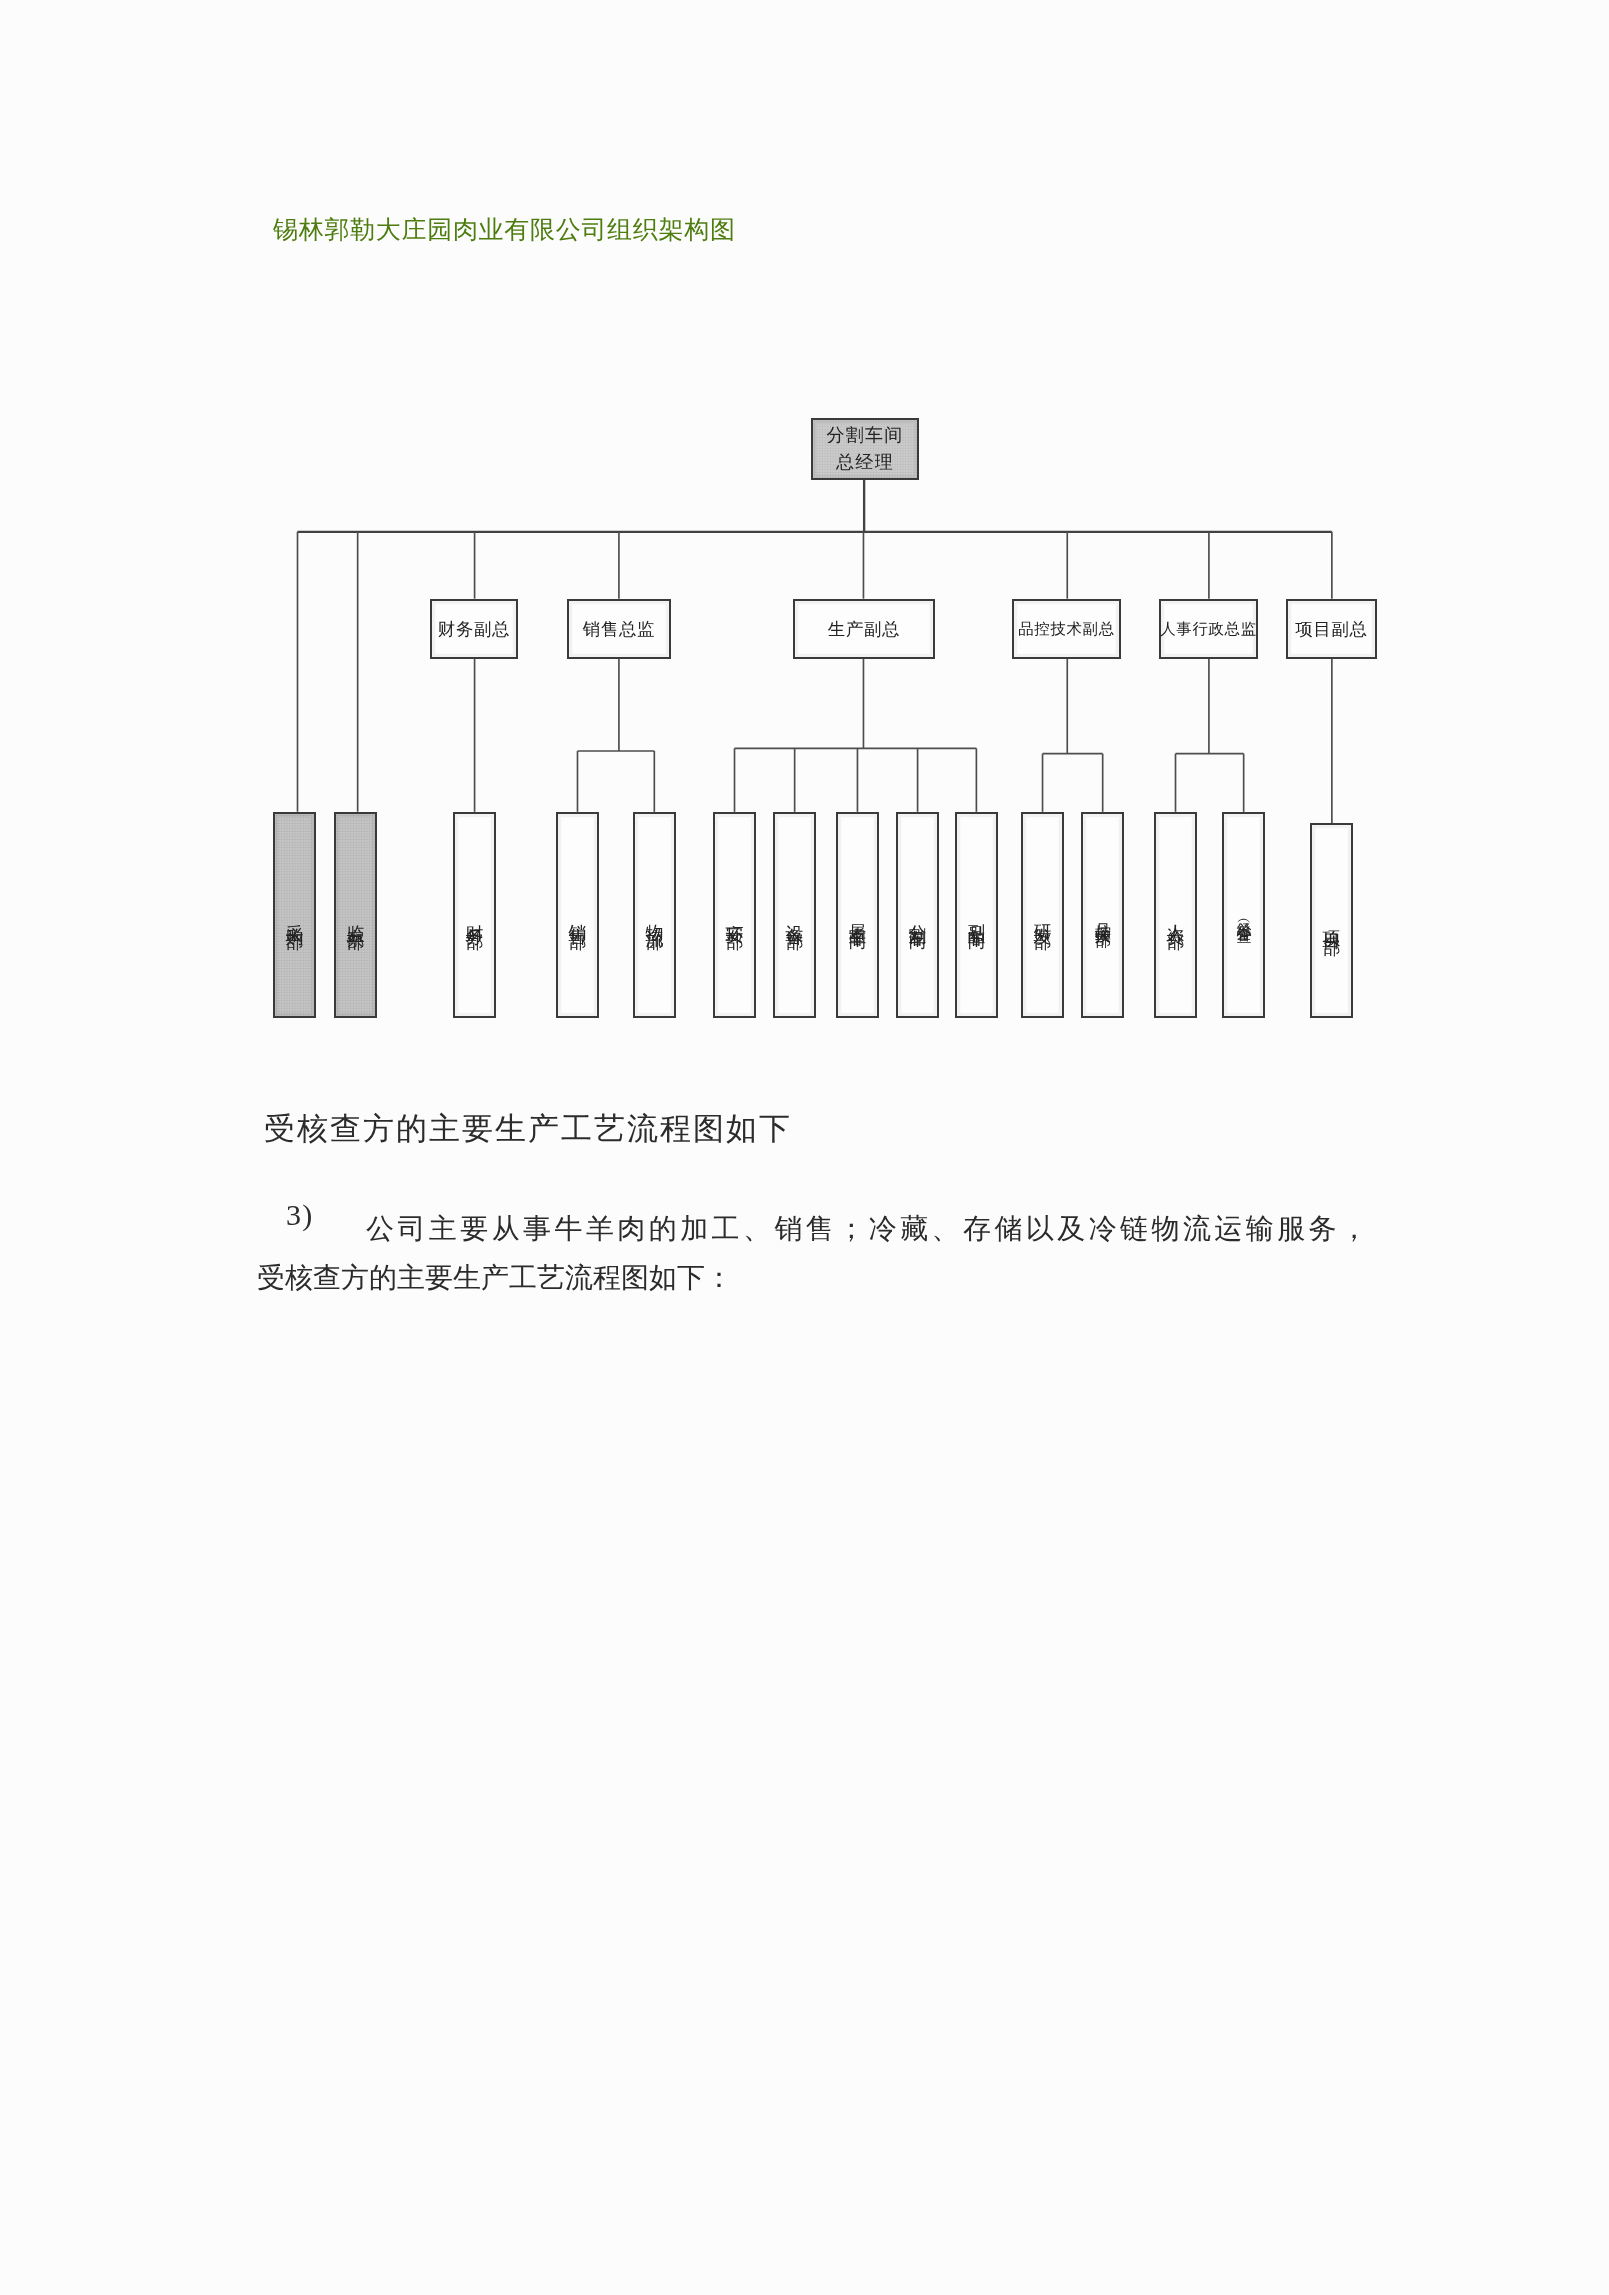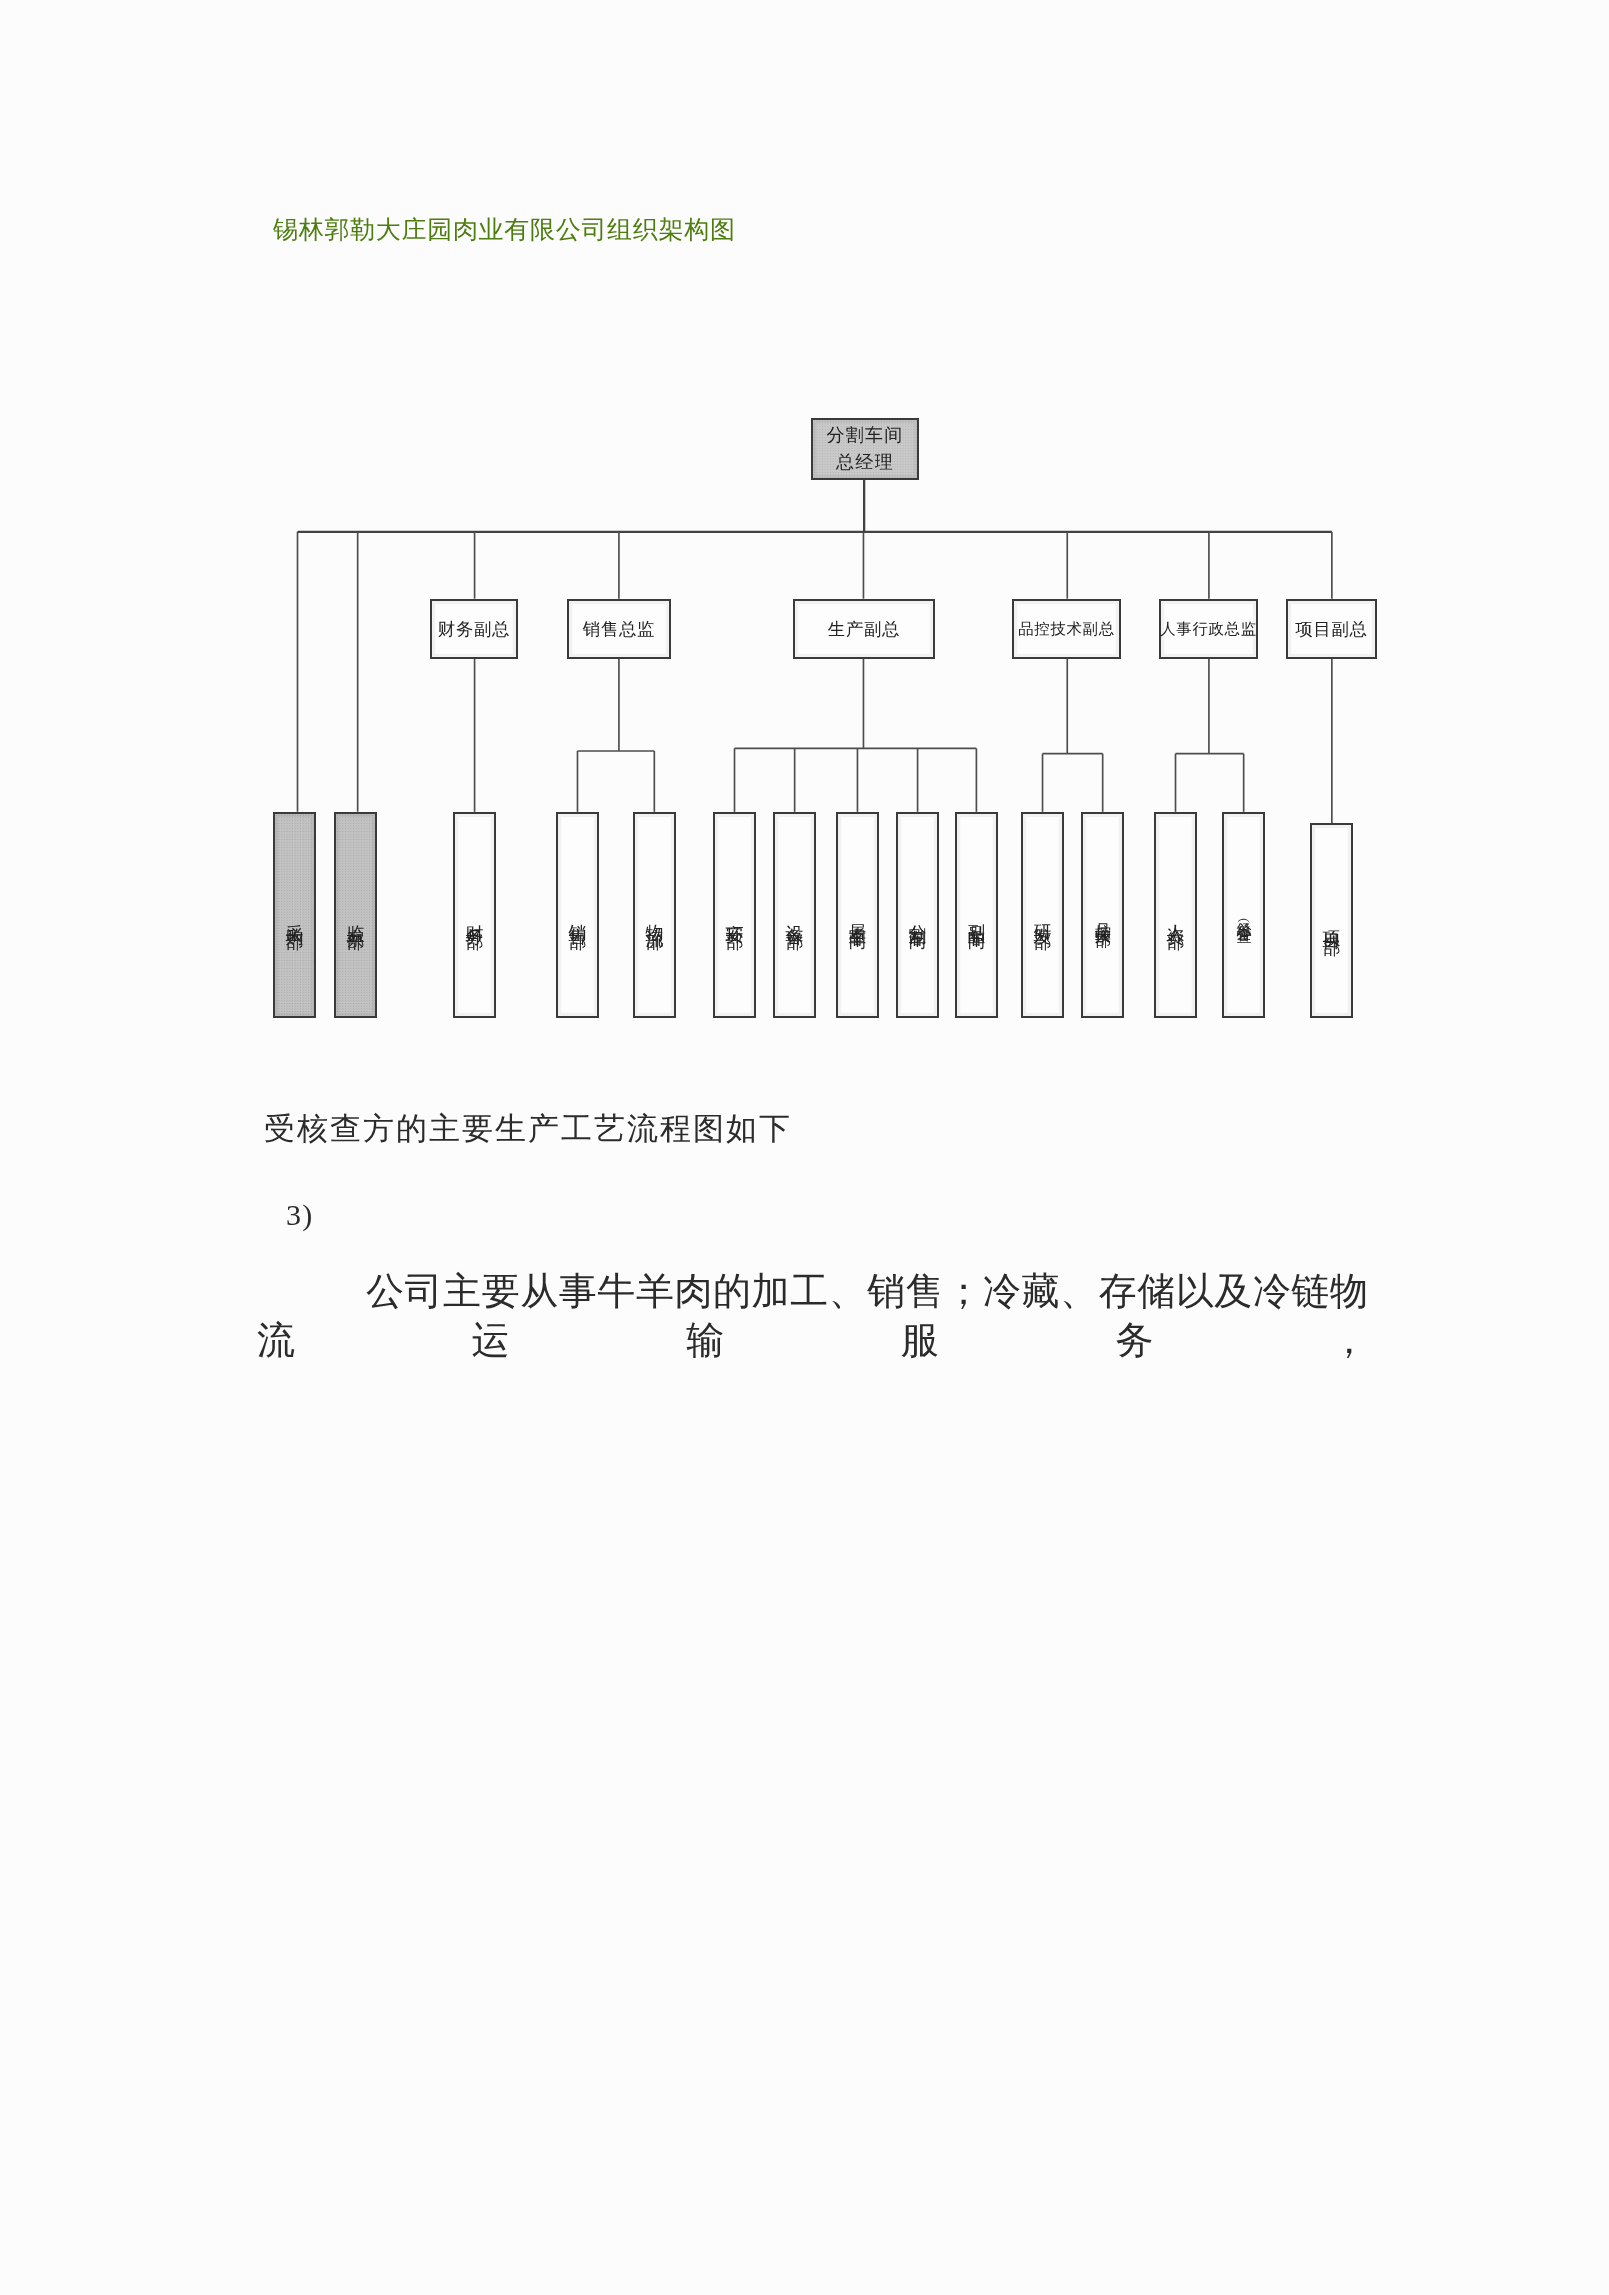--- a/index.html
+++ b/index.html
@@ -58,22 +58,22 @@
     position:absolute; left:264px; top:1108px;
     font-size:31px; letter-spacing:2px; color:#2b2b2b; white-space:nowrap;
   }
   .list-line {
     position:absolute; left:286px; top:1198px;
     font-size:30px; letter-spacing:1.3px; color:#2b2b2b; white-space:nowrap;
     display:flex;
   }
   .list-line .num { margin-right:48px; }
   .para {
-    position:absolute; left:257px; top:1267px; width:1111px;
-    font-size:38px; line-height:49px; color:#2b2b2b;
+    position:absolute; left:257px; top:1204px; width:1111px;
+    font-size:28px; line-height:49px; color:#2b2b2b;
   }
   .para .l1 { text-align:justify; text-align-last:justify; text-indent:109px; }
   .para .l2 { }
 </style>
 </head>
 <body>
 
 <div class="page">
 
   <div class="doc-title">锡林郭勒大庄园肉业有限公司组织架构图</div>
@@ -191,16 +191,17 @@
   </div>
 
   <div class="note-line">受核查方的主要生产工艺流程图如下</div>
 
   <div class="list-line">
     <span class="num">3)</span>
   </div>
 
   <div class="para">
     <div class="l1">公司主要从事牛羊肉的加工、销售；冷藏、存储以及冷链物流运输服务，</div>
+    <div class="l2">受核查方的主要生产工艺流程图如下：</div>
   </div>
 
 </div>
 
 
 </body></html>

